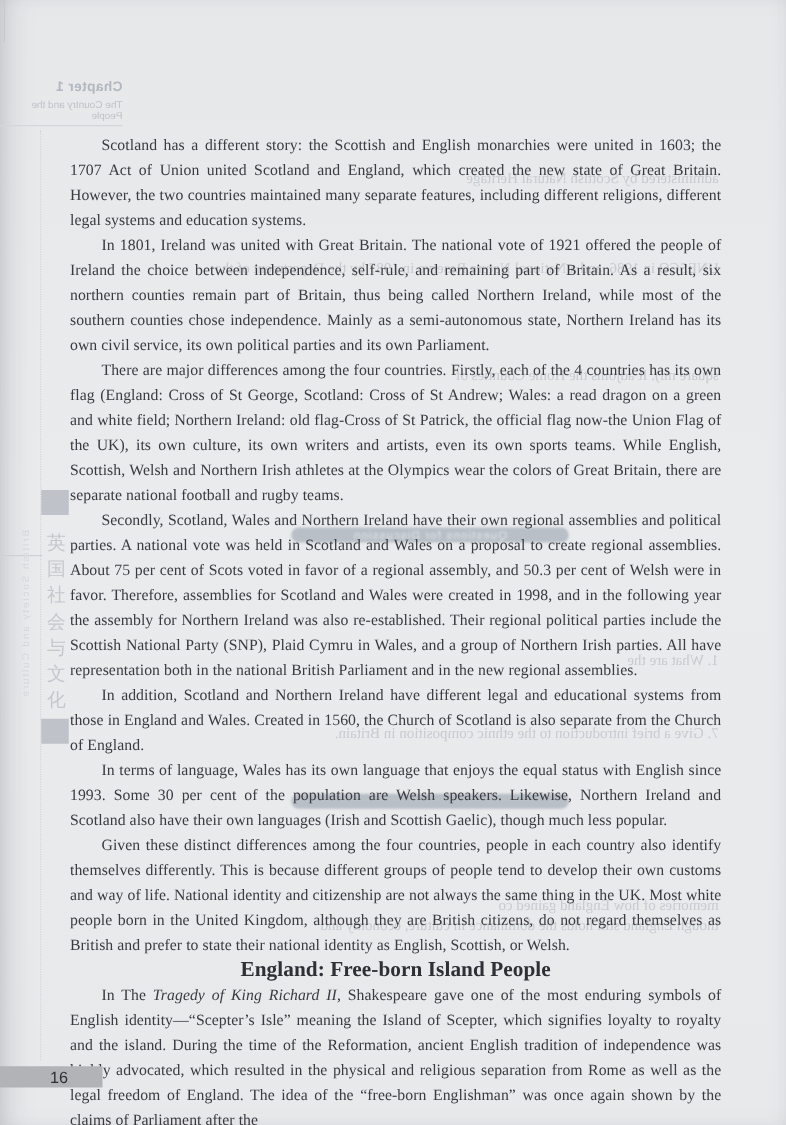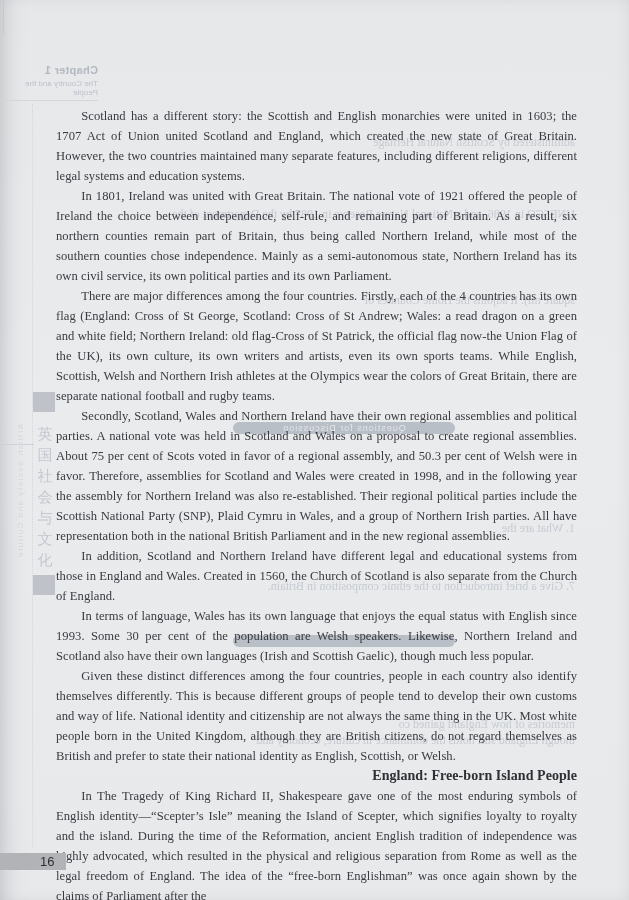--- a/index.html
+++ b/index.html
@@ -29,24 +29,24 @@
   .m-char{position:absolute;left:36px;width:18px;height:21px;color:#c3c8cf;font-size:15px;line-height:21px;
     text-align:center;filter:blur(.4px);font-family:"DejaVu Sans", sans-serif;}
   .series-vert{position:absolute;left:16px;top:424px;height:150px;writing-mode:vertical-rl;
     transform:scaleX(-1);color:#d3d7db;font-size:8px;letter-spacing:1.5px;
     font-family:"Liberation Sans", sans-serif;filter:blur(.4px);white-space:nowrap;}
   
   .content{position:absolute;left:56px;top:106px;width:521px;color:#3a3a40;
     font-size:12.6px;line-height:20px;text-align:justify;letter-spacing:.05px;}
   .para{margin:0;text-indent:2em;}
   .para.first{text-indent:0;}
-  .heading{margin:0;font-size:14px;line-height:20px;font-weight:bold;color:#2f2f35;text-align:right;}
-  .italic-title{}
+  .heading{margin:0;font-size:17px;line-height:20px;font-weight:bold;color:#2f2f35;text-align:center;}
+  .italic-title{font-style:italic;}
   
-  .pagebar{position:absolute;left:0;top:853px;width:66px;height:17px;background:#b1b3b6;}
+  .pagebar{position:absolute;left:0;top:853px;width:82px;height:17px;background:#b1b3b6;}
   .pagenum{display:block;padding-left:40px;font-family:"Liberation Sans", sans-serif;
     font-size:13px;line-height:17px;color:#2e2f33;}
 </style>
 </head>
 <body>
 
 <div class="page">
 
   <div class="edge-vline"></div>
   <div class="hline-top"></div>

